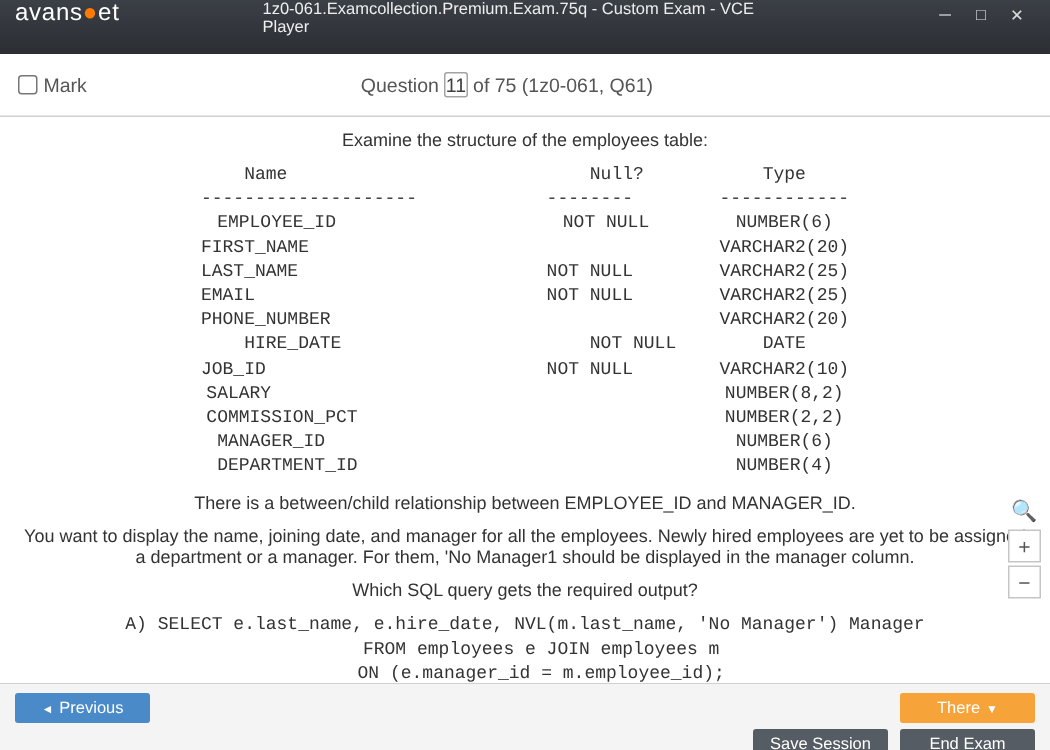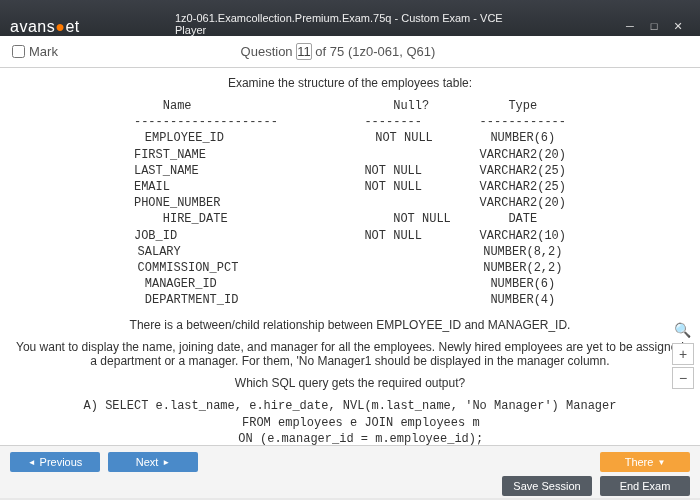--- a/index.html
+++ b/index.html
@@ -10,31 +10,31 @@
     width: 700px;
     height: 500px;
     overflow: hidden;
     color: #333;
   }
   .titlebar {
     height: 36px;
     background: linear-gradient(#3b3f46, #2b2f34);
     color: #fff;
     display: flex;
-    align-items: flex-end;
+    align-items: flex-start;
     padding: 0 10px;
     position: relative;
   }
   .logo { font-size: 16px; font-weight: 300; letter-spacing: 0.5px; }
   .logo .o { color: #ff7a00; font-weight: 400; }
   .title-text { position: absolute; left: 50%; transform: translateX(-50%); font-size: 11px; color: #eee; }
   .win-controls { margin-left: auto; display: flex; gap: 0; }
   .win-btn { width: 24px; height: 20px; display:flex; align-items:center; justify-content:center; color:#ddd; cursor:pointer; font-size:11px;}
   .subbar {
-    height: 32px;
+    height: 42px;
     background: #fff;
     border-bottom: 1px solid #d0d0d0;
     display: flex;
     align-items: center;
     padding: 0 12px;
     font-size: 13px;
     color: #555;
   }
   .mark-area { display:flex; align-items:center; gap:4px; }
   .question-indicator { margin: 0 auto; color:#555; }
@@ -162,24 +162,20 @@
     <div class="zoom-btn">−</div>
   </div>
 </div>
 
 <div class="footer">
   <div class="footer-row">
     <div class="btn btn-blue">
       <span class="tri-left"></span>
       <span>Previous</span>
     </div>
-    <div class="btn btn-blue">
-      <span>Next</span>
-      <span class="tri-right"></span>
-    </div>
     <div class="spacer"></div>
     <div class="btn btn-orange">
       <span>There</span>
       <span class="tri-down"></span>
     </div>
   </div>
   <div class="footer-row">
     <div class="spacer"></div>
     <div class="btn btn-dark">
       <span>Save Session</span>

